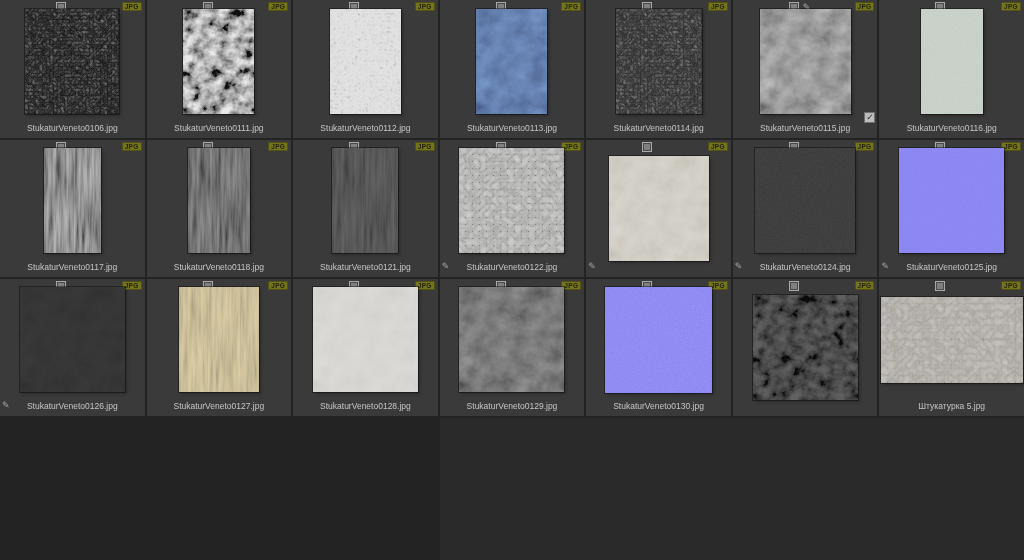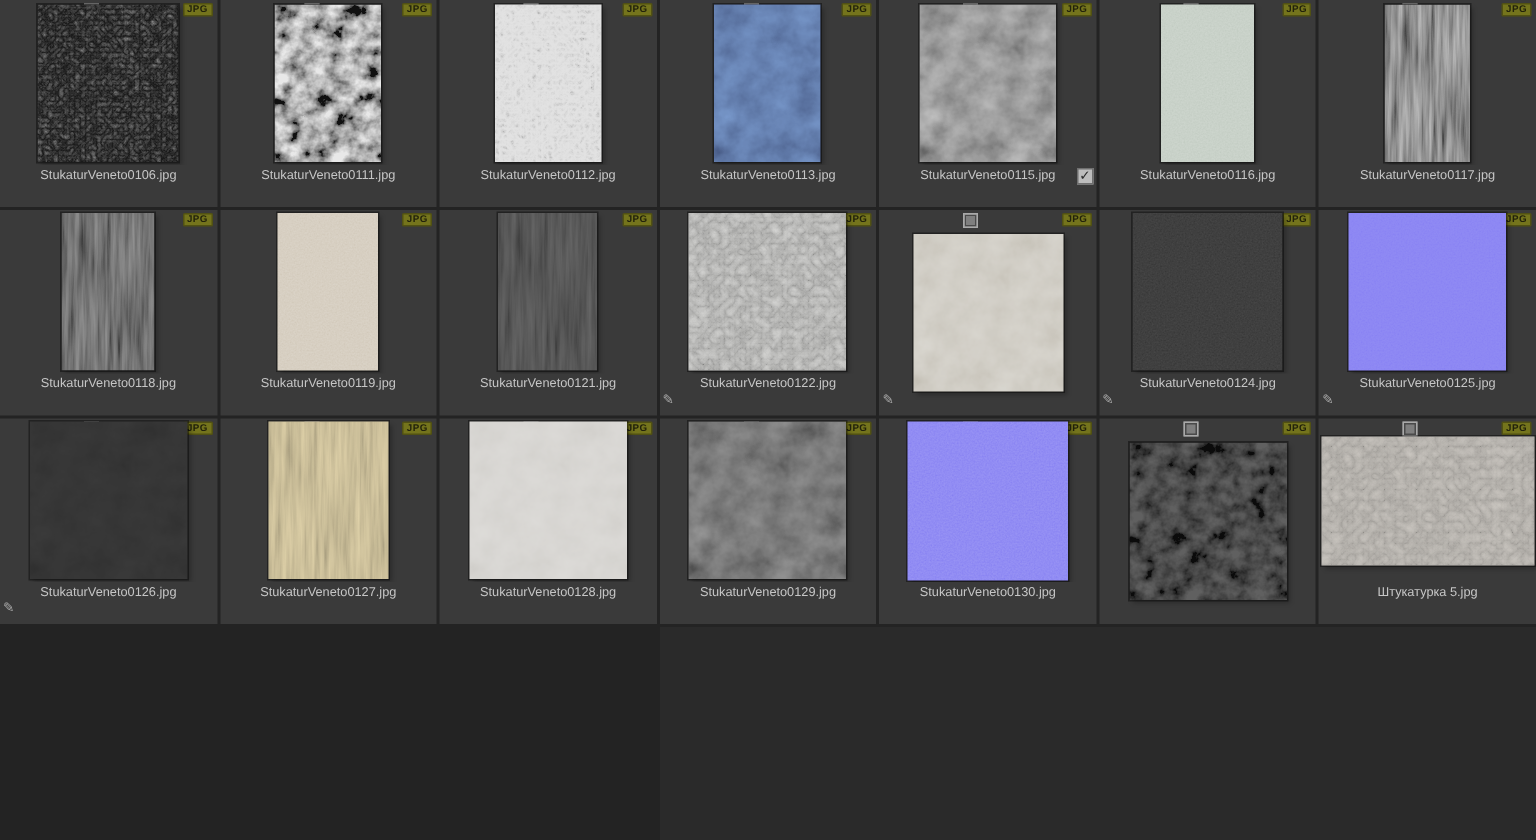--- a/index.html
+++ b/index.html
@@ -6,21 +6,21 @@
     background:#232323;font-family:"Liberation Sans",sans-serif;}
   .grid{width:1024px;height:560px;display:grid;
     grid-template-columns:repeat(7,1fr);
     grid-template-rows:138px 137px 137px 142px;
     gap:2px;background:#232323;}
   .cell{position:relative;background:#3a3a3a;display:flex;flex-direction:column;overflow:hidden;}
   .thumb-area{flex:1;display:flex;align-items:center;justify-content:center;overflow:hidden;}
   .thumb{position:relative;overflow:hidden;box-shadow:0 0 0 1px rgba(0,0,0,.4), 2px 2px 3px rgba(0,0,0,.25);}
   .thumb svg{position:absolute;left:0;top:0;width:100%;height:100%;display:block;}
   .label{height:13px;line-height:12px;text-align:center;font-size:8.5px;color:#c6c6c6;
-    white-space:nowrap;overflow:hidden;padding-bottom:15px;}
+    white-space:nowrap;overflow:hidden;padding-bottom:3px;}
   .badge{position:absolute;top:2px;right:3px;background:#74741c;color:#22220b;
     border:1px solid #515113;font-size:6.5px;font-weight:bold;line-height:7px;
     padding:0 2px;border-radius:1px;letter-spacing:.3px;}
   .pencil{position:absolute;left:2px;bottom:6px;font-size:9px;color:#a8a8a8;line-height:9px;}
   .checkbox{position:absolute;right:2px;bottom:15px;width:9px;height:9px;background:#bdbdbd;
     border:1px solid #6f6f6f;font-size:9px;line-height:9px;color:#2c2c2c;text-align:center;}
   .top-icons{position:absolute;top:2px;left:56px;display:flex;gap:4px;align-items:center;}
   .doc-icon{width:8px;height:8px;background:#7f7f7f;border:1px solid #a9a9a9;
     box-shadow:inset 0 0 0 1px #4a4a4a;}
   .pencil-top{font-size:9px;color:#b0b0b0;line-height:9px;}
@@ -161,20 +161,36 @@
       <div class="thumb" style="width: 71px; height: 105px; background-color: rgb(78, 99, 143);">
         <svg style="mix-blend-mode: overlay; opacity: 0.65;">
           <rect x="0" y="0" width="100%" height="100%" filter="url(#f-cloud)"></rect>
         </svg>
       </div>
     </div>
 
     <div class="label">StukaturVeneto0113.jpg</div>
   </div>
 
+  <div class="cell">
+    <span class="badge">JPG</span>
+    <span class="top-icons" hidden="">
+      <span class="doc-icon"></span>
+      <span class="pencil-top"></span>
+    </span>
+    <div class="thumb-area">
+      <div class="thumb" style="width: 86px; height: 105px; background-color: rgb(47, 47, 47);">
+        <svg style="mix-blend-mode: screen; opacity: 0.5;">
+          <rect x="0" y="0" width="100%" height="100%" filter="url(#f-speckle)"></rect>
+        </svg>
+      </div>
+    </div>
+
+    <div class="label">StukaturVeneto0114.jpg</div>
+  </div>
 
   <div class="cell">
     <span class="badge">JPG</span>
     <span class="top-icons">
       <span class="doc-icon"></span>
       <span class="pencil-top">✎</span>
     </span>
     <div class="thumb-area">
       <div class="thumb" style="width: 91px; height: 105px; background-color: rgb(110, 110, 110);">
         <svg style="mix-blend-mode: overlay; opacity: 0.9;">
@@ -231,36 +247,20 @@
       <div class="thumb" style="width: 62px; height: 105px; background-color: rgb(22, 22, 22);">
         <svg style="mix-blend-mode: screen; opacity: 0.55;">
           <rect x="0" y="0" width="100%" height="100%" filter="url(#f-streak)"></rect>
         </svg>
       </div>
     </div>
 
     <div class="label">StukaturVeneto0118.jpg</div>
   </div>
 
-  <div class="cell">
-    <span class="badge">JPG</span>
-    <span class="top-icons" hidden="">
-      <span class="doc-icon"></span>
-      <span class="pencil-top"></span>
-    </span>
-    <div class="thumb-area">
-      <div class="thumb" style="width: 67px; height: 105px; background-color: rgb(210, 201, 186);">
-        <svg style="mix-blend-mode: overlay; opacity: 0.25;">
-          <rect x="0" y="0" width="100%" height="100%" filter="url(#f-grain)"></rect>
-        </svg>
-      </div>
-    </div>
-
-    <div class="label">StukaturVeneto0119.jpg</div>
-  </div>
 
 
   <div class="cell">
     <span class="badge">JPG</span>
     <span class="top-icons" hidden="">
       <span class="doc-icon"></span>
       <span class="pencil-top"></span>
     </span>
     <div class="thumb-area">
       <div class="thumb" style="width: 66px; height: 105px; background-color: rgb(44, 44, 44);">

